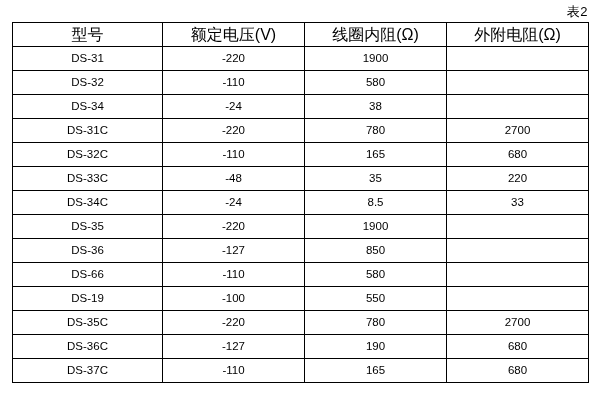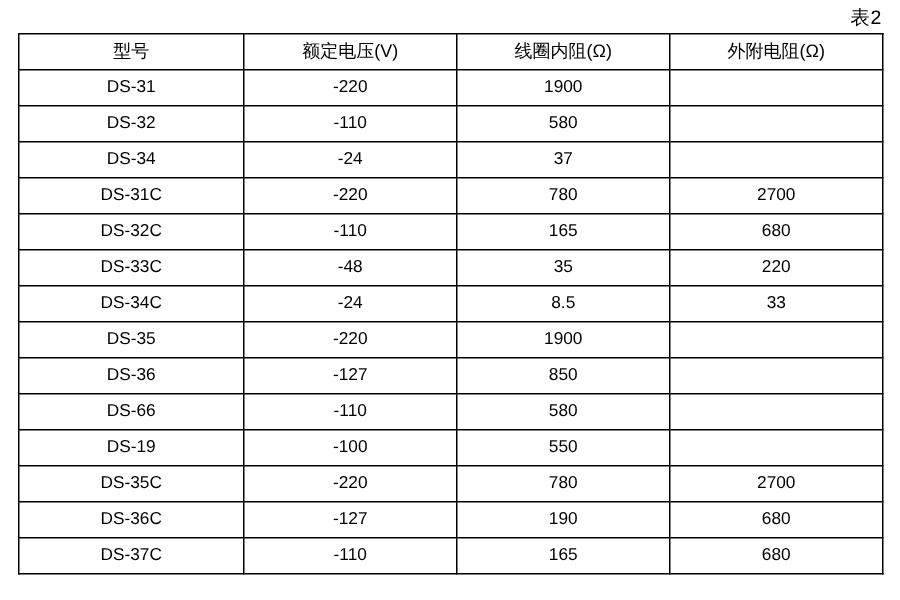--- a/index.html
+++ b/index.html
@@ -44,21 +44,21 @@
     text-align: center;
     vertical-align: middle;
     font-size: 11.5px;
     font-weight: normal;
     padding: 0;
     height: 23px;
     line-height: 23px;
     color: #000;
   }
   table.spec th {
-    font-size: 12px;
+    font-size: 16px;
   }
   col.c0 { width: 150px; }
   col.c1 { width: 142px; }
   col.c2 { width: 142px; }
   col.c3 { width: 142px; }
 </style>
 </head>
 <body>
 
 <div class="page">
@@ -90,21 +90,21 @@
           </tr>
           <tr>
             <td>DS-32</td>
             <td>-110</td>
             <td>580</td>
             <td></td>
           </tr>
           <tr>
             <td>DS-34</td>
             <td>-24</td>
-            <td>37</td>
+            <td>38</td>
             <td></td>
           </tr>
           <tr>
             <td>DS-31C</td>
             <td>-220</td>
             <td>780</td>
             <td>2700</td>
           </tr>
           <tr>
             <td>DS-32C</td>

